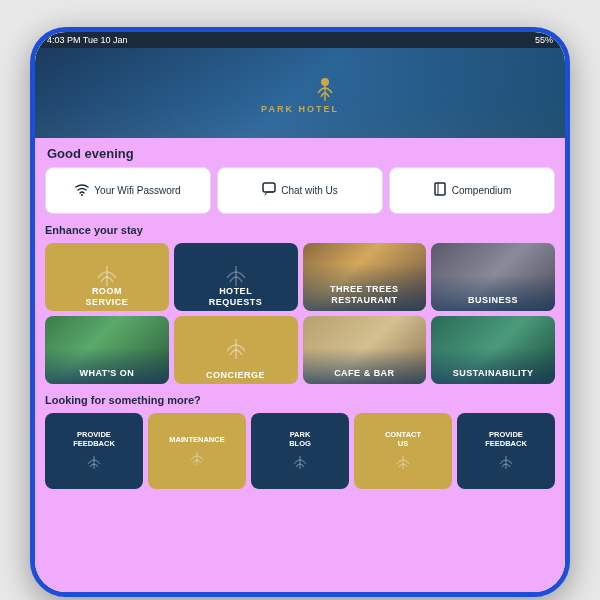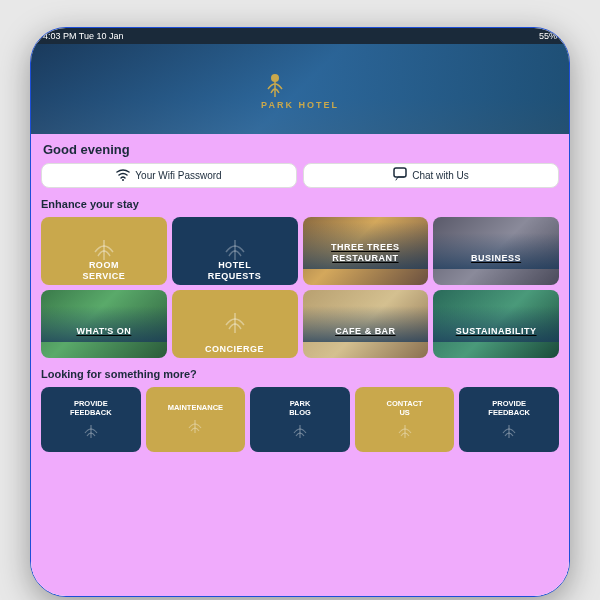--- a/index.html
+++ b/index.html
@@ -15,21 +15,21 @@
     }
 
     .tablet-frame {
       width: 540px;
       height: 570px;
       background: #f0f0f0;
       border-radius: 36px;
       box-shadow: 0 8px 32px rgba(0,0,0,0.35), inset 0 0 0 3px #d0d0d0;
       position: relative;
       overflow: hidden;
-      border: 1px solid #1d4ed8;
+      border: 5px solid #1d4ed8;
       margin-top: 24px;
     }
 
     .tablet-screen {
       width: 100%;
       height: 100%;
       background: #fff;
       border-radius: 30px;
       overflow: hidden;
       display: flex;
@@ -64,21 +64,21 @@
     .hero-bg {
       position: absolute;
       top: 0; left: 0; right: 0; bottom: 0;
       background: linear-gradient(135deg, #1a3a5c 0%, #2d6a9f 50%, #1a4a6c 100%);
       opacity: 0.85;
     }
 
     .hotel-logo {
       position: relative;
       z-index: 2;
-      text-align: left;
+      text-align: right;
     }
 
     .hotel-logo-icon {
       font-size: 18px;
       color: #c9a84c;
       line-height: 1;
     }
 
     .hotel-logo-text {
       color: #c9a84c;
@@ -108,21 +108,21 @@
       display: flex;
       gap: 6px;
       margin-bottom: 10px;
     }
 
     .quick-btn {
       flex: 1;
       background: #fff;
       border: 1.5px solid #ddd;
       border-radius: 8px;
-      padding: 3px 6px;
+      padding: 14px 6px;
       font-size: 10px;
       color: #1a2a3a;
       display: flex;
       align-items: center;
       justify-content: center;
       gap: 5px;
       cursor: pointer;
       font-weight: 500;
     }
 
@@ -192,25 +192,24 @@
       left: 50%;
       transform: translateX(-50%);
       font-size: 18px;
       color: rgba(255,255,255,0.4);
       z-index: 1;
     }
 
     
     .tile-photo-overlay {
       position: absolute;
-      bottom: 16px; left: 0; right: 0;
+      bottom: 0; left: 0; right: 0;
       background: linear-gradient(transparent, rgba(26,58,92,0.75));
       padding: 20px 5px 5px 5px;
       z-index: 2;
-      text-decoration: underline;
     }
 
     .tile-photo-overlay .tile-label {
       padding: 0;
     }
 
     
     .bottom-section-label {
       font-size: 11px;
       font-weight: bold;
@@ -220,21 +219,21 @@
     }
 
     .small-tiles-grid {
       display: grid;
       grid-template-columns: repeat(5, 1fr);
       gap: 5px;
     }
 
     .small-tile {
       border-radius: 8px;
-      height: 65px;
+      height: 76px;
       display: flex;
       flex-direction: column;
       align-items: center;
       justify-content: center;
       cursor: pointer;
       position: relative;
       overflow: hidden;
     }
 
     .small-tile-navy { background: #1a3a5c; }
@@ -323,20 +322,29 @@
         </button>
         <button class="quick-btn">
           <span class="btn-icon">
             <svg width="14" height="14" viewBox="0 0 14 14" fill="none">
               <rect x="1" y="1" width="12" height="9" rx="2" stroke="#1a2a3a" stroke-width="1.5" fill="none"></rect>
               <path d="M3 13 L5 10 H11" stroke="#1a2a3a" stroke-width="1" fill="none" stroke-linecap="round"></path>
             </svg>
           </span>
           <span>Chat with Us</span>
         </button>
+        <button class="quick-btn">
+          <span class="btn-icon">
+            <svg width="14" height="14" viewBox="0 0 14 14" fill="none">
+              <rect x="2" y="1" width="10" height="12" rx="1" stroke="#1a2a3a" stroke-width="1.5" fill="none"></rect>
+              <line x1="5" y1="1" x2="5" y2="13" stroke="#1a2a3a" stroke-width="1"></line>
+            </svg>
+          </span>
+          <span>Compendium</span>
+        </button>
       </div>
 
       <div class="section-label">Enhance your stay</div>
 
       <div class="tiles-grid">
 
         <div class="tile tile-gold">
           <div class="tile-icon">
             <svg width="28" height="28" viewBox="0 0 28 28" fill="none">
               <path d="M5 20 Q14 8 23 20" stroke="rgba(255,255,255,0.4)" stroke-width="1.5" fill="none"></path>

